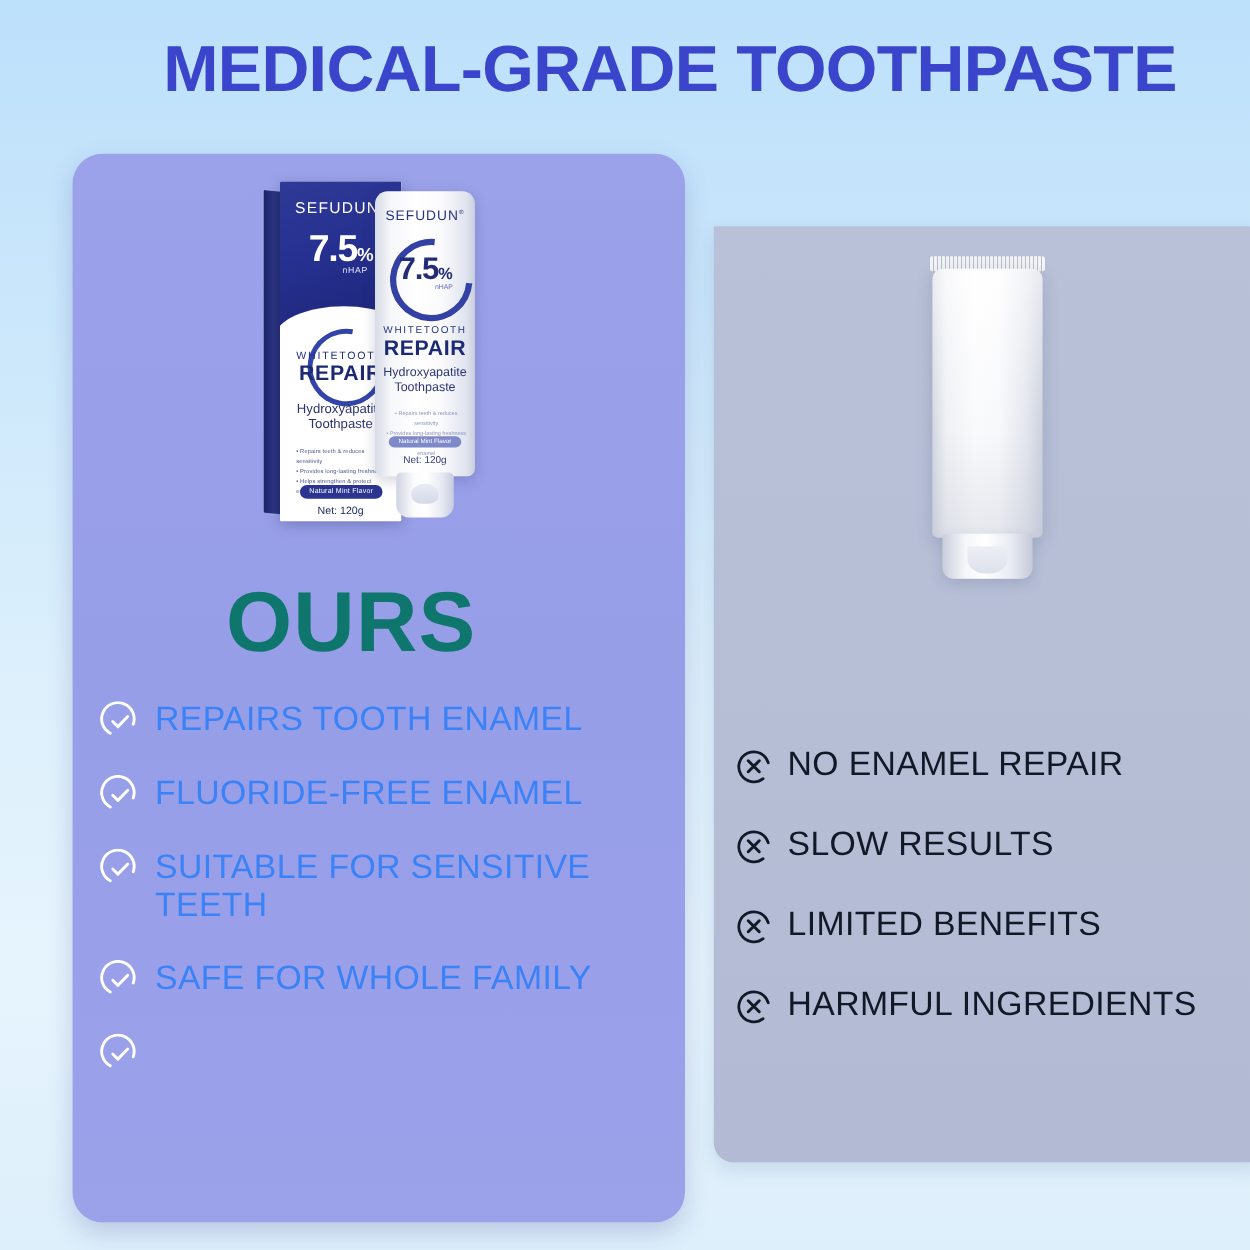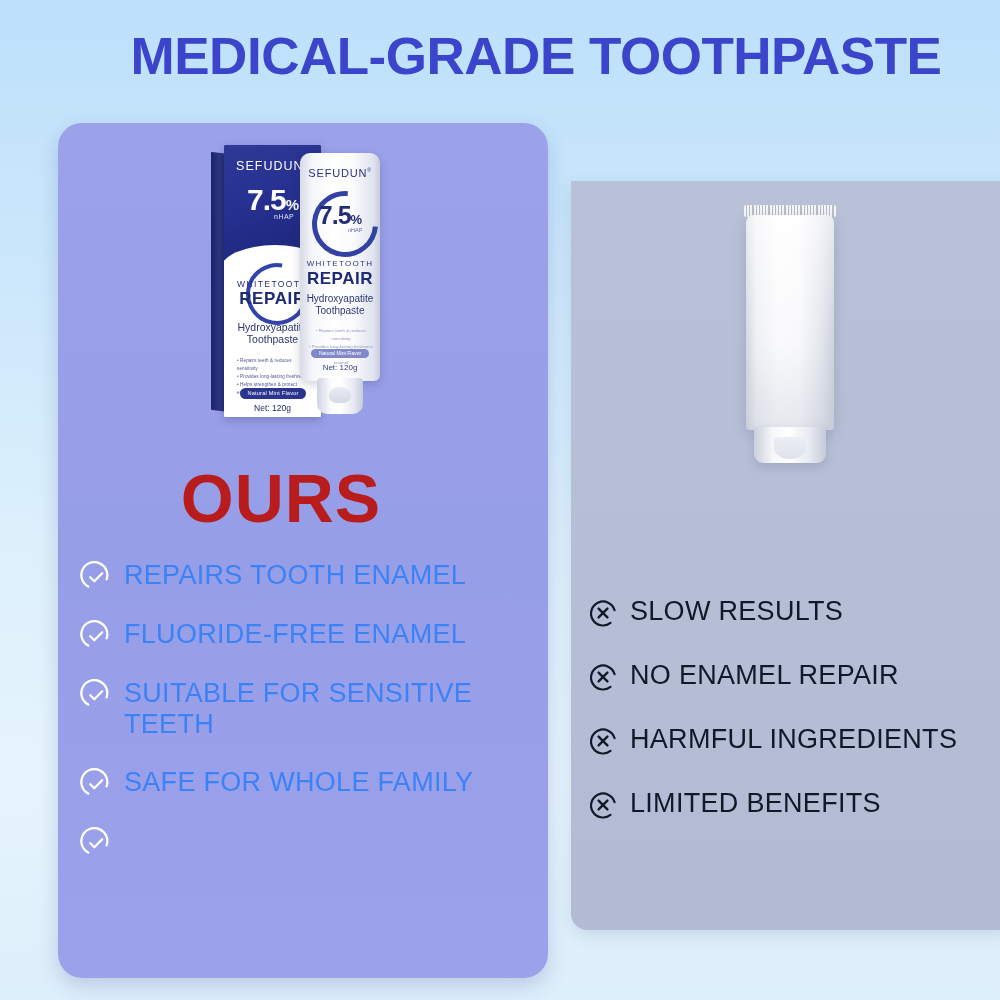--- a/index.html
+++ b/index.html
@@ -31,21 +31,21 @@
   .panel-ours{
     position:absolute;left:22px;top:123px;width:490px;height:855px;
     background:linear-gradient(180deg,#9ba2ea 0%,#979ee8 50%,#9ba2ea 100%);
     border-radius:24px;
     box-shadow:0 8px 20px rgba(70,70,150,.22);
   }
 
   
   .ours-head{
     position:absolute;left:0;top:464px;width:490px;text-align:center;
-    color:#b91c1c;font-size:68px;font-weight:bold;letter-spacing:1px;line-height:1;
+    color:#0f766e;font-size:68px;font-weight:bold;letter-spacing:1px;line-height:1;
   }
   .others-head{
     position:absolute;left:0;top:505px;width:443px;text-align:center;
     color:#0d1326;font-size:66px;font-weight:bold;letter-spacing:0.5px;line-height:1;
   }
 
   
   .list{position:absolute;}
   .list-ours{left:44px;top:560px;width:440px;}
   .list-others{left:552px;top:596px;width:410px;}
@@ -242,48 +242,48 @@
   <div class="others-head">OTHERS</div>
 
   <div class="list list-others">
     <div class="row">
       <span class="ico">
         <svg width="30" height="30" viewBox="0 0 30 30">
           <path d="M26.6 12.2 A12 12 0 1 0 22.5 24.9" fill="none" stroke="#111827" stroke-width="2.2" stroke-linecap="round"></path>
           <path d="M10.6 10.6 L19.4 19.4 M19.4 10.6 L10.6 19.4" fill="none" stroke="#111827" stroke-width="2.4" stroke-linecap="round"></path>
         </svg>
       </span>
-      <span class="txt">SLOW RESULTS</span>
+      <span class="txt">NO ENAMEL REPAIR</span>
     </div>
     <div class="row">
       <span class="ico">
         <svg width="30" height="30" viewBox="0 0 30 30">
           <path d="M26.6 12.2 A12 12 0 1 0 22.5 24.9" fill="none" stroke="#111827" stroke-width="2.2" stroke-linecap="round"></path>
           <path d="M10.6 10.6 L19.4 19.4 M19.4 10.6 L10.6 19.4" fill="none" stroke="#111827" stroke-width="2.4" stroke-linecap="round"></path>
         </svg>
       </span>
-      <span class="txt">NO ENAMEL REPAIR</span>
+      <span class="txt">SLOW RESULTS</span>
     </div>
     <div class="row">
       <span class="ico">
         <svg width="30" height="30" viewBox="0 0 30 30">
           <path d="M26.6 12.2 A12 12 0 1 0 22.5 24.9" fill="none" stroke="#111827" stroke-width="2.2" stroke-linecap="round"></path>
           <path d="M10.6 10.6 L19.4 19.4 M19.4 10.6 L10.6 19.4" fill="none" stroke="#111827" stroke-width="2.4" stroke-linecap="round"></path>
         </svg>
       </span>
-      <span class="txt">HARMFUL INGREDIENTS</span>
+      <span class="txt">LIMITED BENEFITS</span>
     </div>
     <div class="row">
       <span class="ico">
         <svg width="30" height="30" viewBox="0 0 30 30">
           <path d="M26.6 12.2 A12 12 0 1 0 22.5 24.9" fill="none" stroke="#111827" stroke-width="2.2" stroke-linecap="round"></path>
           <path d="M10.6 10.6 L19.4 19.4 M19.4 10.6 L10.6 19.4" fill="none" stroke="#111827" stroke-width="2.4" stroke-linecap="round"></path>
         </svg>
       </span>
-      <span class="txt">LIMITED BENEFITS</span>
+      <span class="txt">HARMFUL INGREDIENTS</span>
     </div>
   </div>
 
   <div class="panel-ours"></div>
 
   <div class="prod">
 
     <div class="carton">
       <div class="carton-side"></div>
       <div class="carton-face">

